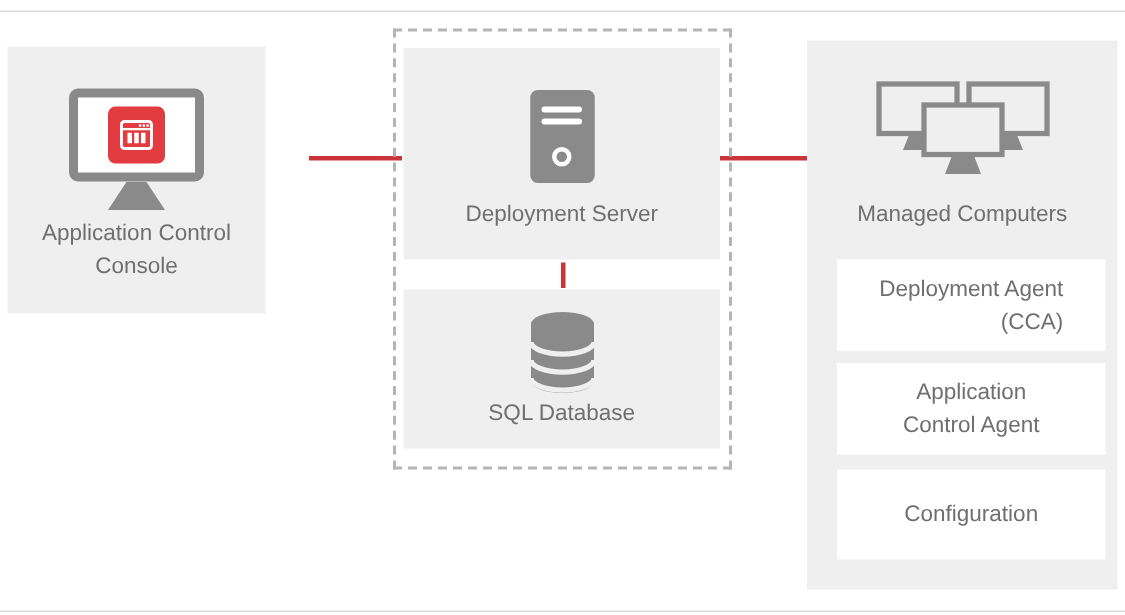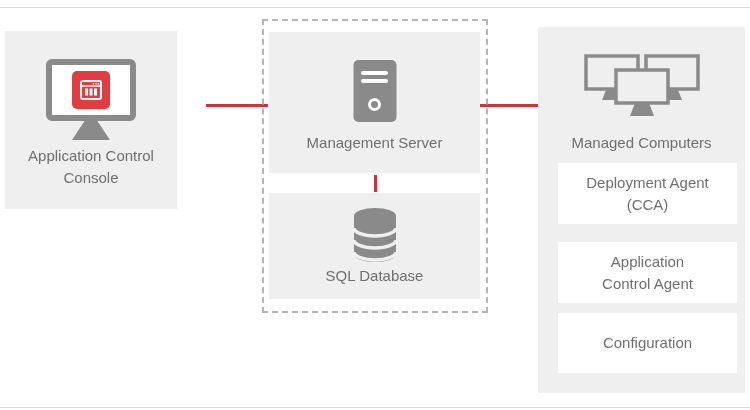--- a/index.html
+++ b/index.html
@@ -106,21 +106,21 @@
   <div class="connector h" style="left:477px; top:104px; width:64px;"></div>
 
   <div class="dashed">
 
     <div class="panel" style="left:5px; top:11px; width:211px; height:141px;">
       <div class="server">
         <div class="bar b1"></div>
         <div class="bar b2"></div>
         <div class="led"></div>
       </div>
-      <div class="label" style="top:100px;">Management Server</div>
+      <div class="label" style="top:100px;">Deployment Server</div>
     </div>
 
     <div class="panel" style="left:5px; top:172px; width:211px; height:106px;padding-left:40px;">
       <div class="icon-wrap" style="top:14px;">
         <svg width="44" height="56" viewBox="0 0 44 56">
           <path d="M1,9 a21,8 0 0 1 42,0 v38 a21,8 0 0 1 -42,0 z" fill="#8a8a8a"></path>
           <path d="M1,21 a21,8 0 0 0 42,0" fill="none" stroke="#efefef" stroke-width="3.5"></path>
           <path d="M1,33 a21,8 0 0 0 42,0" fill="none" stroke="#efefef" stroke-width="3.5"></path>
           <path d="M1,45 a21,8 0 0 0 42,0" fill="none" stroke="#efefef" stroke-width="3.5"></path>
         </svg>
@@ -140,21 +140,21 @@
         <rect x="66" y="3" width="52" height="33" fill="#efefef" stroke="#8a8a8a" stroke-width="3.5"></rect>
         <polygon points="26,37 40,37 44,47 22,47" fill="#8a8a8a"></polygon>
         <polygon points="84,37 98,37 102,47 80,47" fill="#8a8a8a"></polygon>
         <polygon points="55,50 69,50 74,63 50,63" fill="#8a8a8a"></polygon>
         <rect x="36" y="17" width="52" height="33" fill="#efefef" stroke="#8a8a8a" stroke-width="3.5"></rect>
       </svg>
     </div>
 
     <div class="label" style="top:105px;">Managed Computers</div>
 
-    <div class="white-box" style="top:136px; height:61px;">
+    <div class="white-box" style="top:146px; height:61px;text-align:right;">
       <span>Deployment Agent
 (CCA)</span>
     </div>
 
     <div class="white-box" style="top:286px; height:60px;">
       <span>Configuration</span>
     </div>
 
     <div class="white-box" style="top:215px; height:61px;">
       <span>Application

